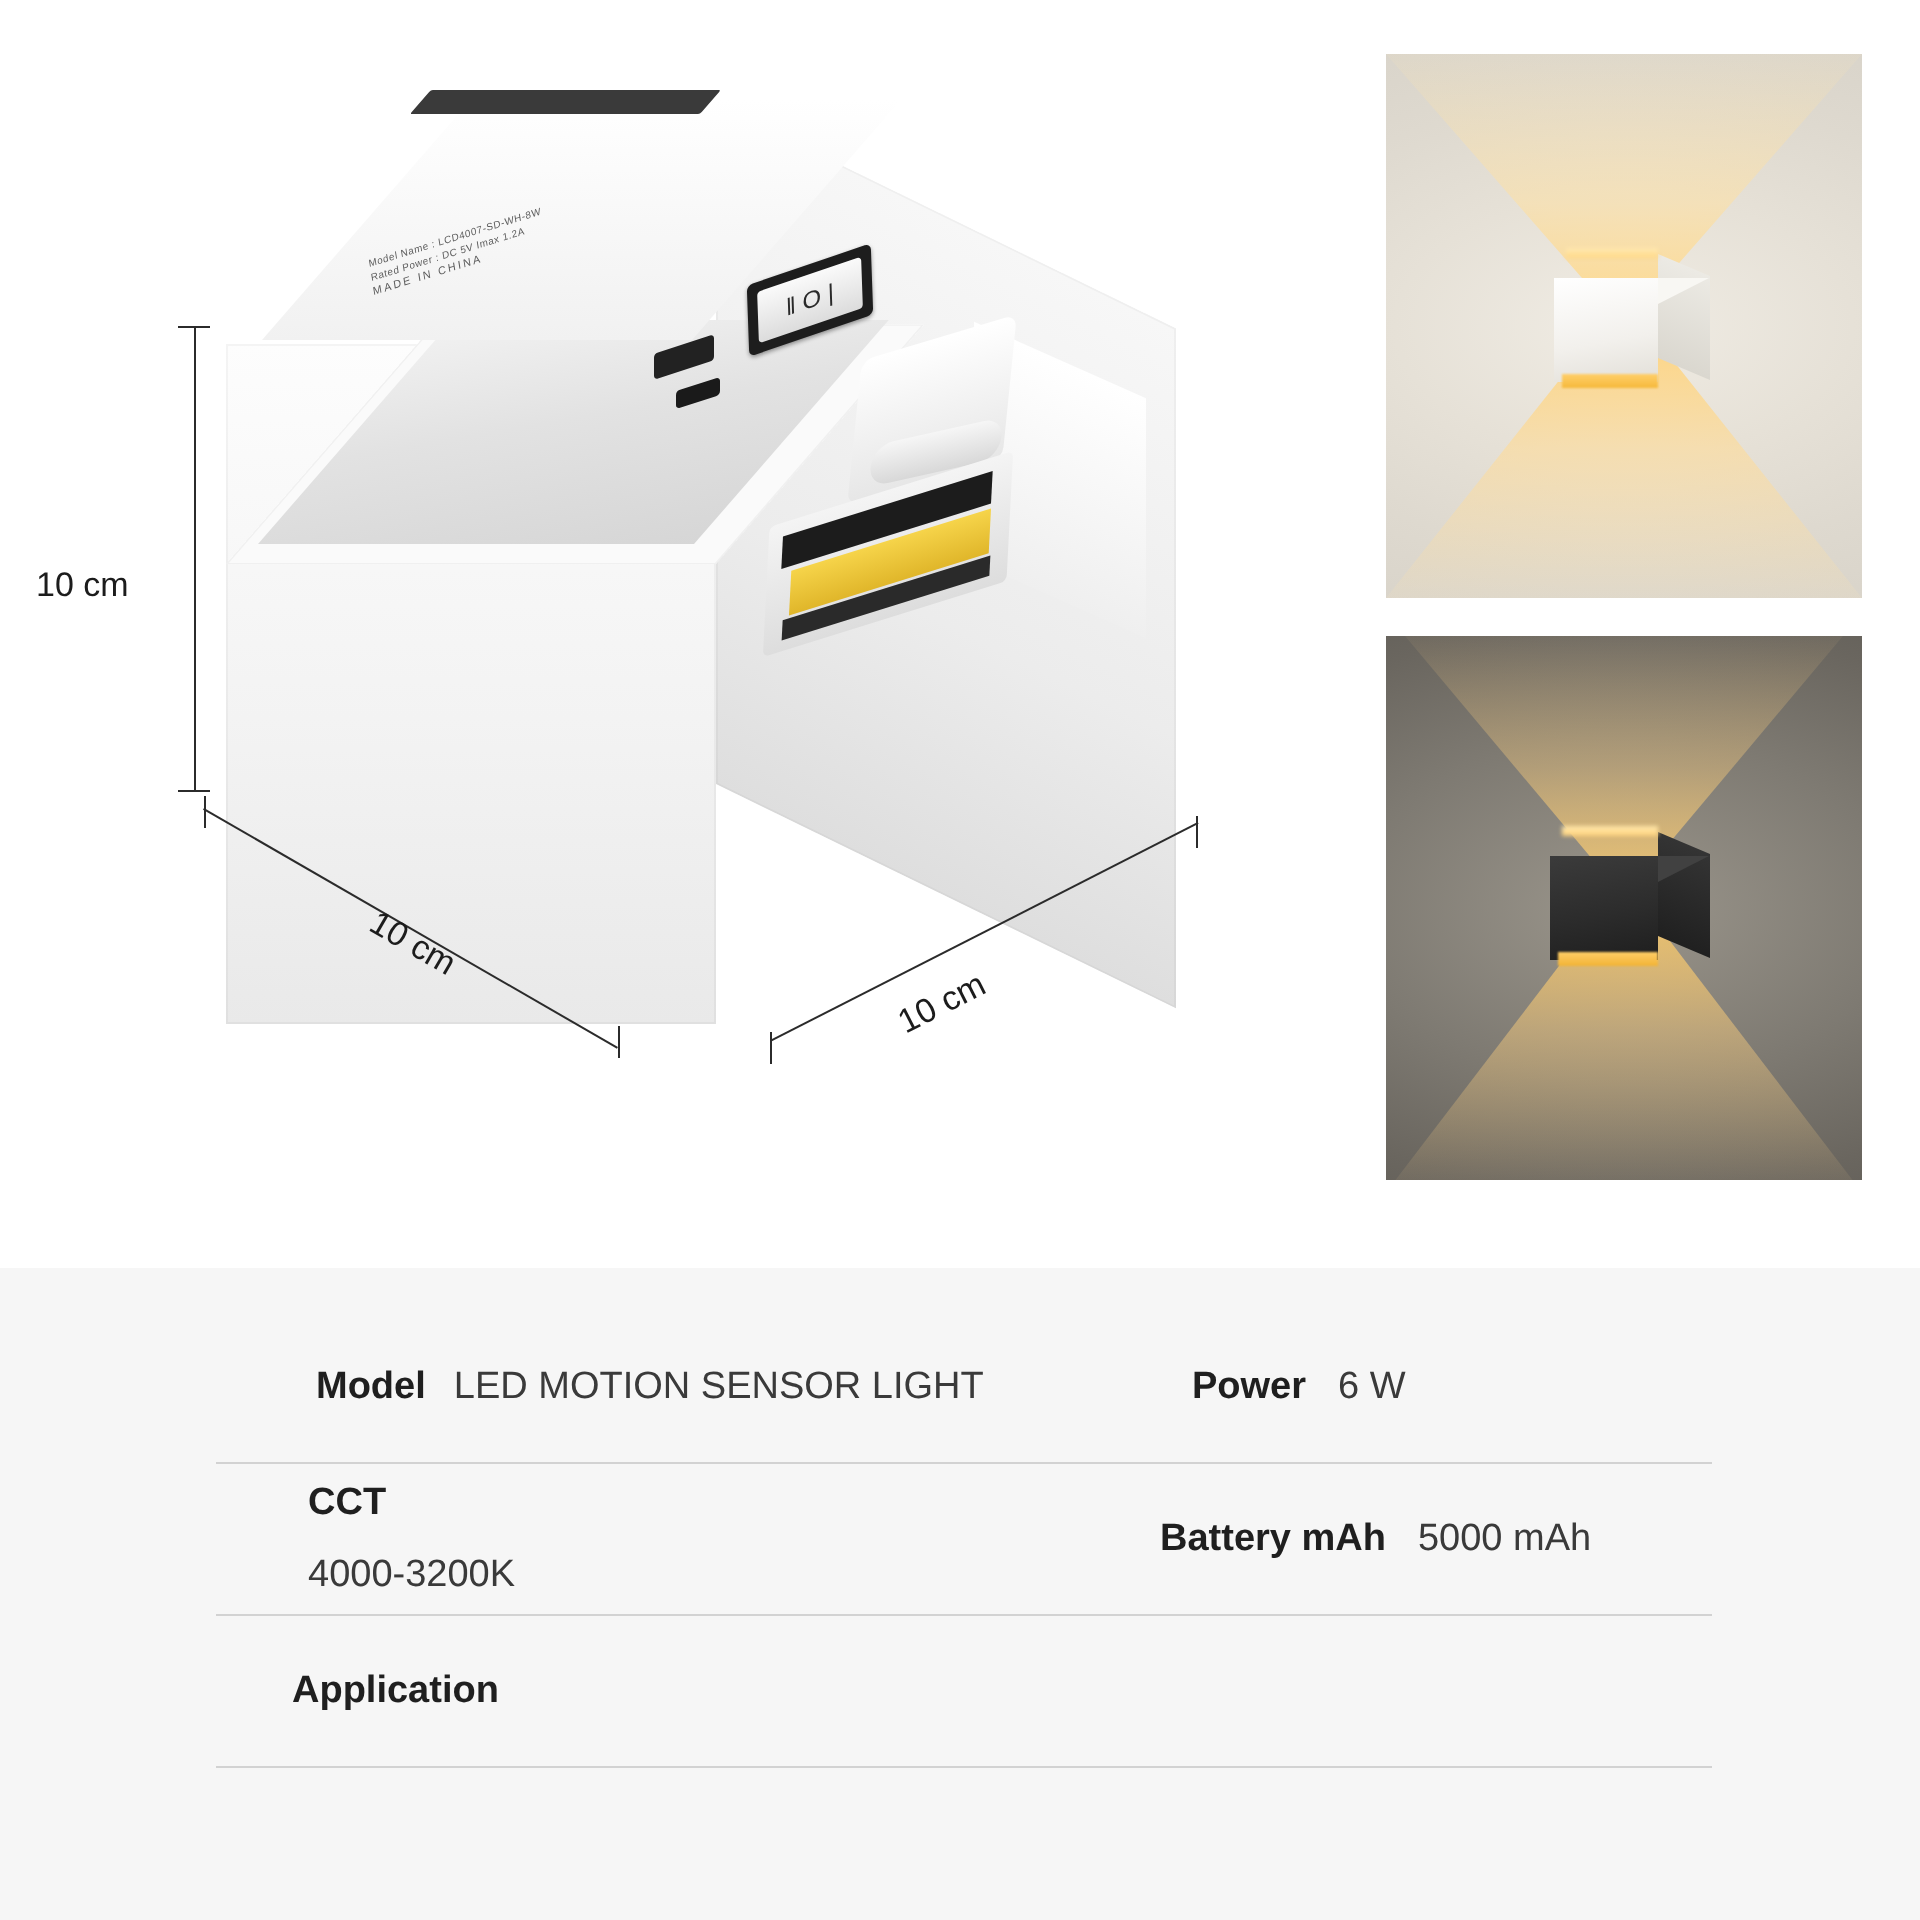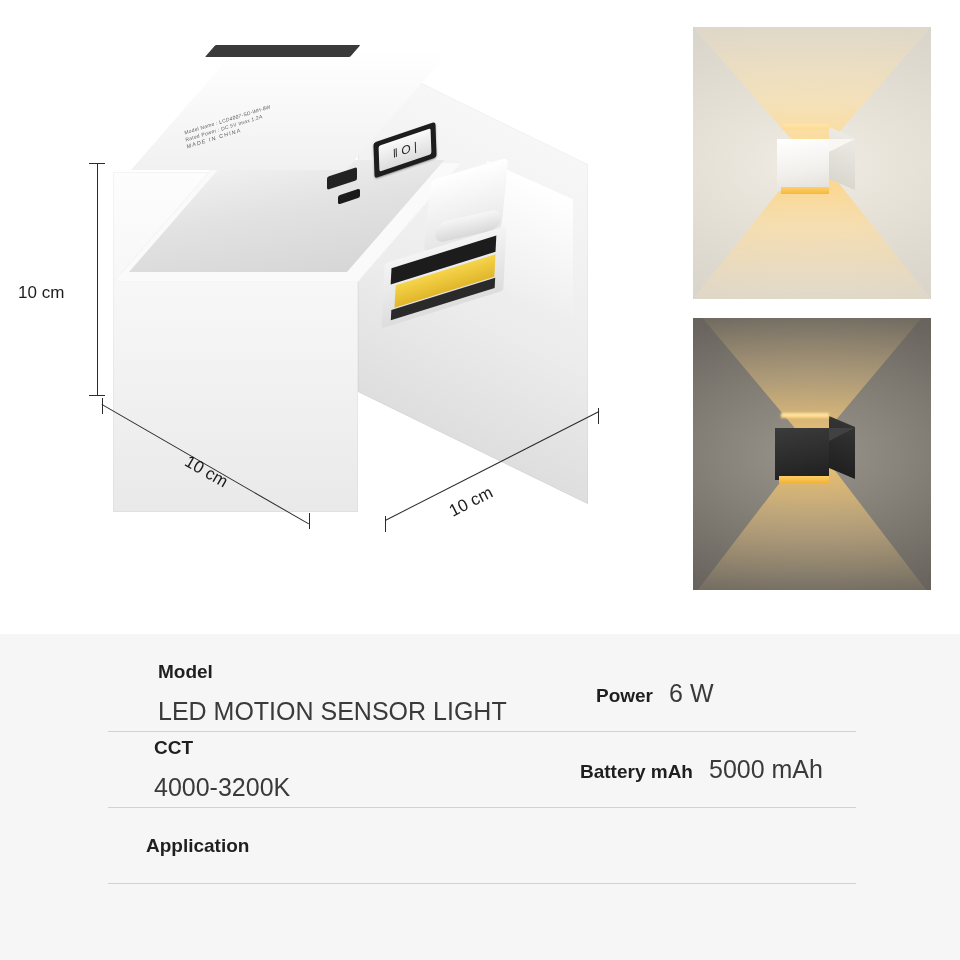--- a/index.html
+++ b/index.html
@@ -363,21 +363,21 @@
   }
   .cell-left { position: absolute; }
   .cell-right { position: absolute; left: 488px; gap: 16px; }
   .cell-full { position: absolute; left: 38px; gap: 48px; }
   .k {
     font-size: 19px;
     font-weight: bold;
     color: #1f1f1f;
   }
   .v {
-    font-size: 25px;
+    font-size: 19px;
     color: #3a3a3a;
   }
 </style>
 </head>
 <body>
 
 <div class="product-area">
 
   <div class="diagram">
 
@@ -449,21 +449,21 @@
     <div class="lamp-black-front"></div>
     <div class="lamp-glow-top-b"></div>
     <div class="lamp-glow-bot-b"></div>
   </div>
 </div>
 
 <div class="spec-area">
   <div class="spec-table">
 
     <div class="spec-row">
-      <div class="cell cell-left" style="left:50px;flex-direction:column;">
+      <div class="cell cell-left" style="left:50px;">
         <span class="k">Model</span>
         <span class="v">LED MOTION SENSOR LIGHT</span>
       </div>
       <div class="cell cell-right">
         <span class="k">Power</span>
         <span class="v">6 W</span>
       </div>
     </div>
 
 

